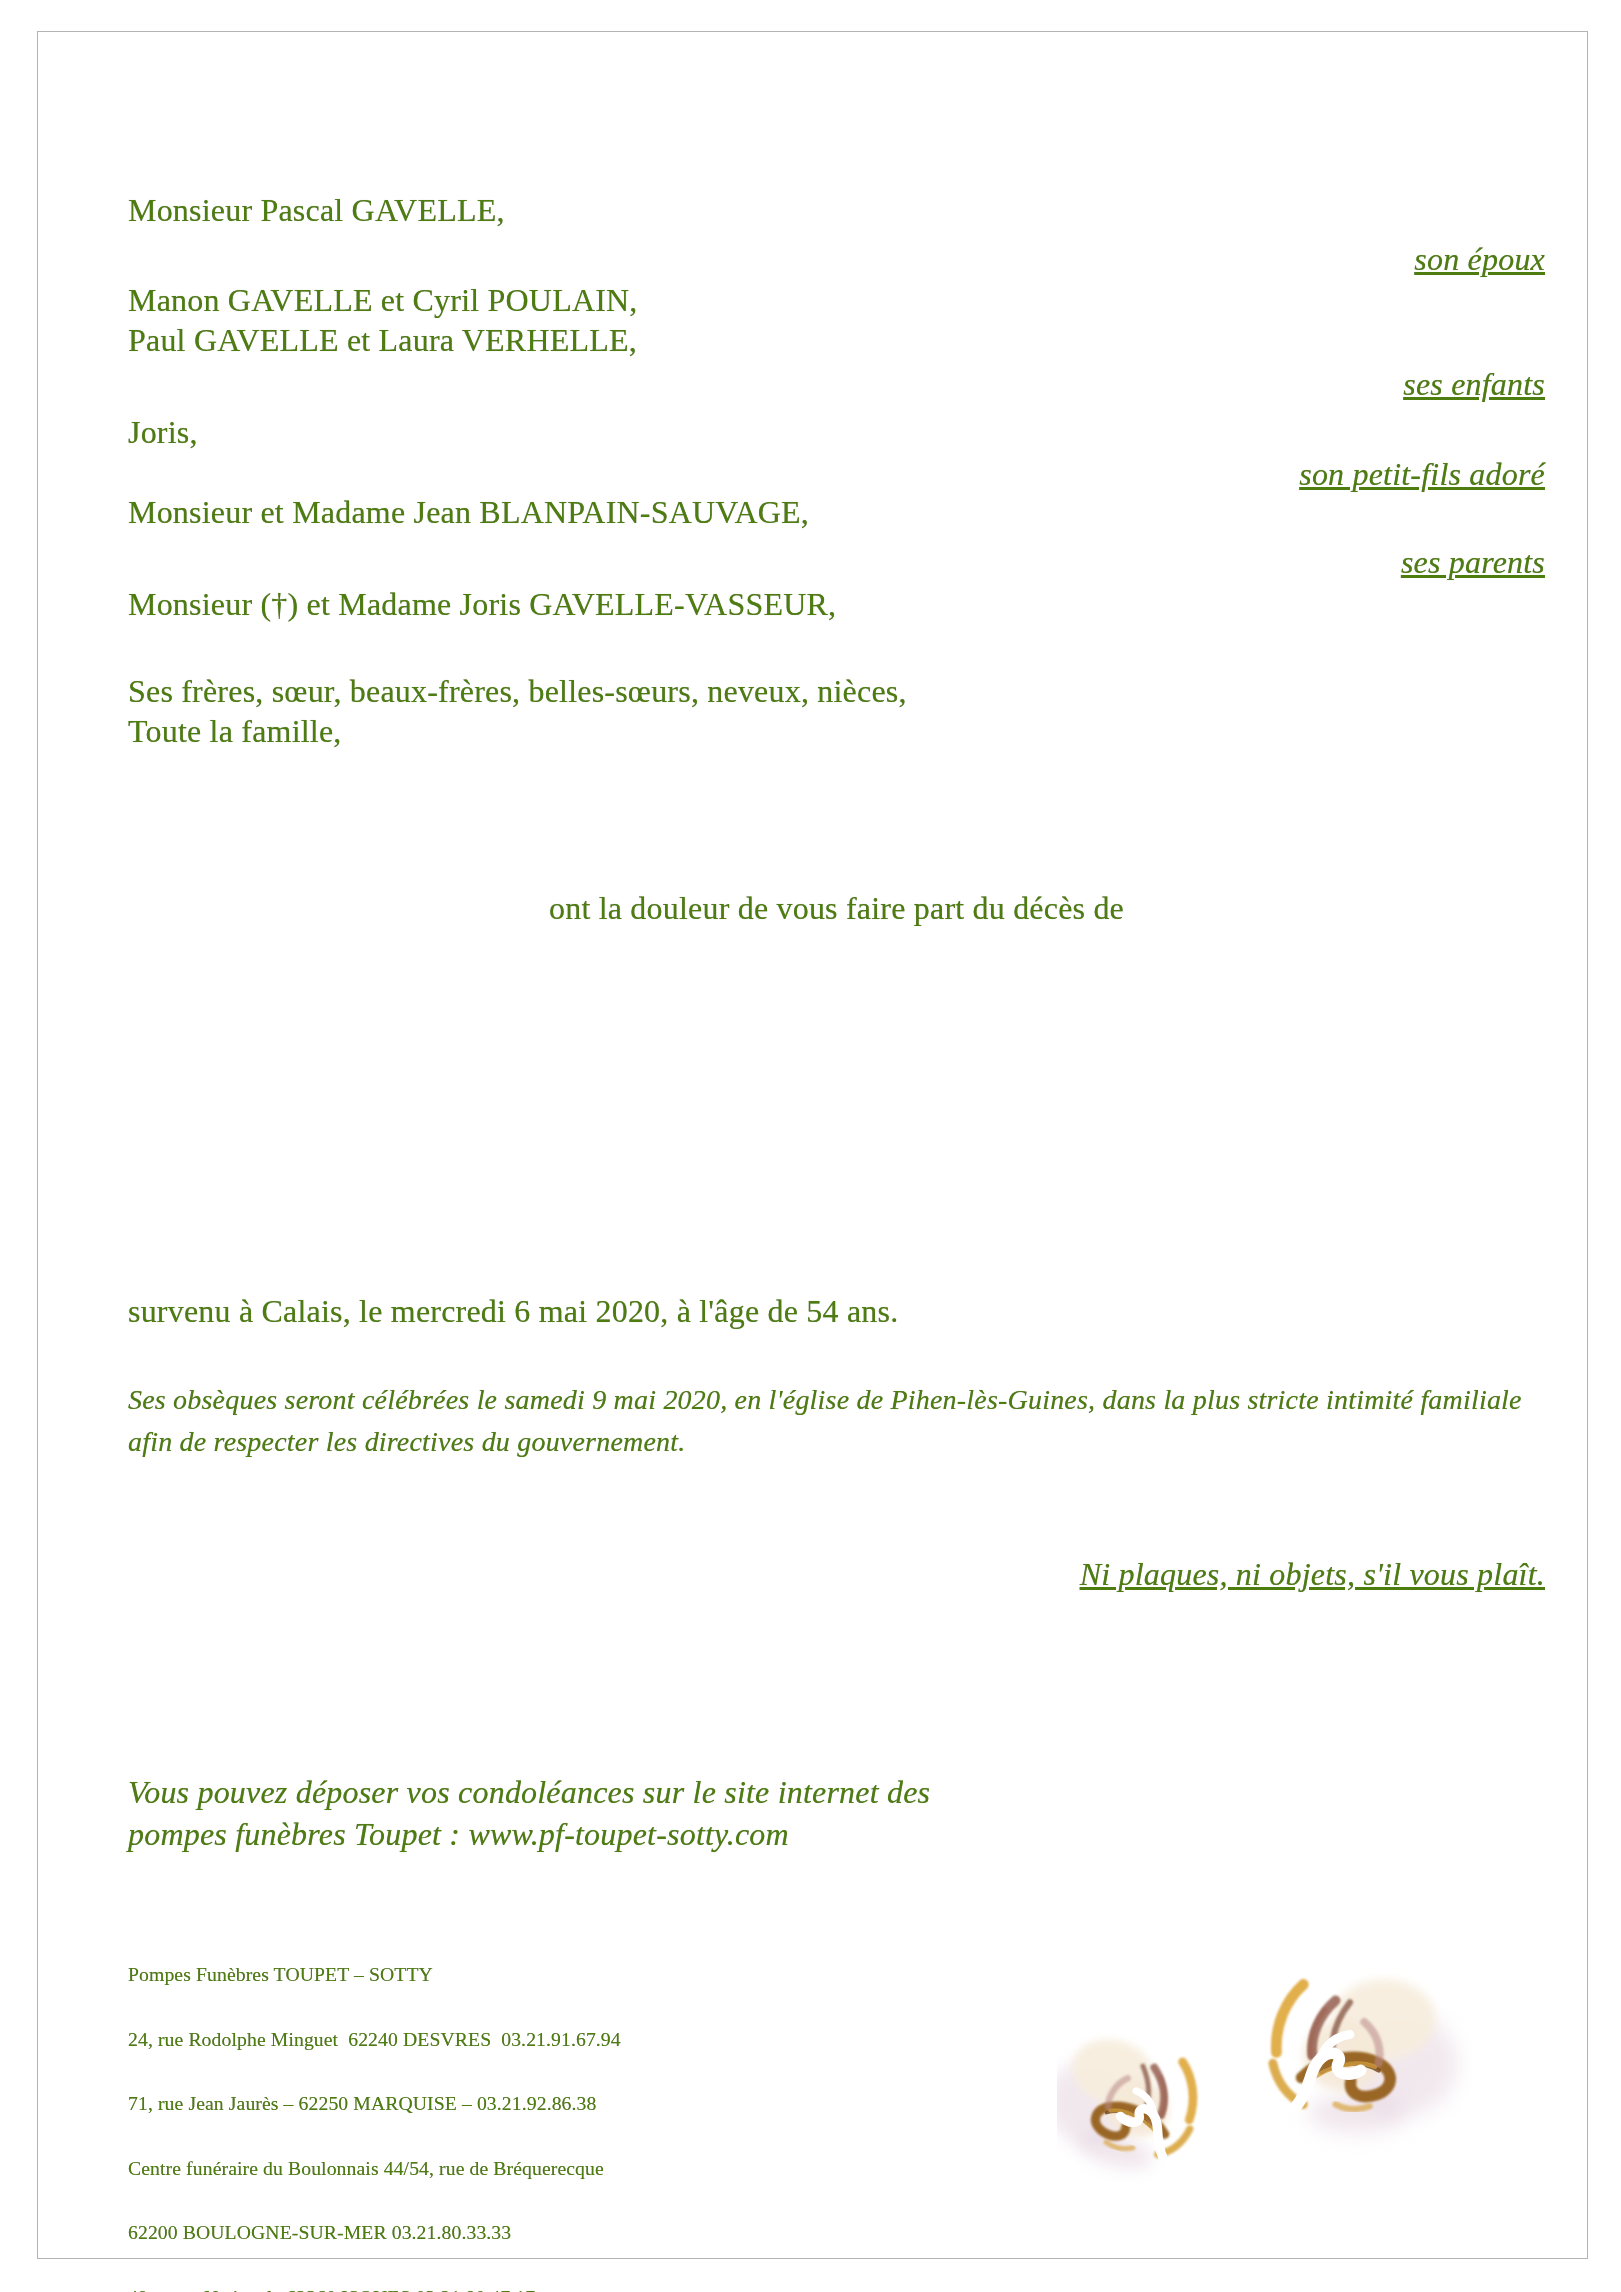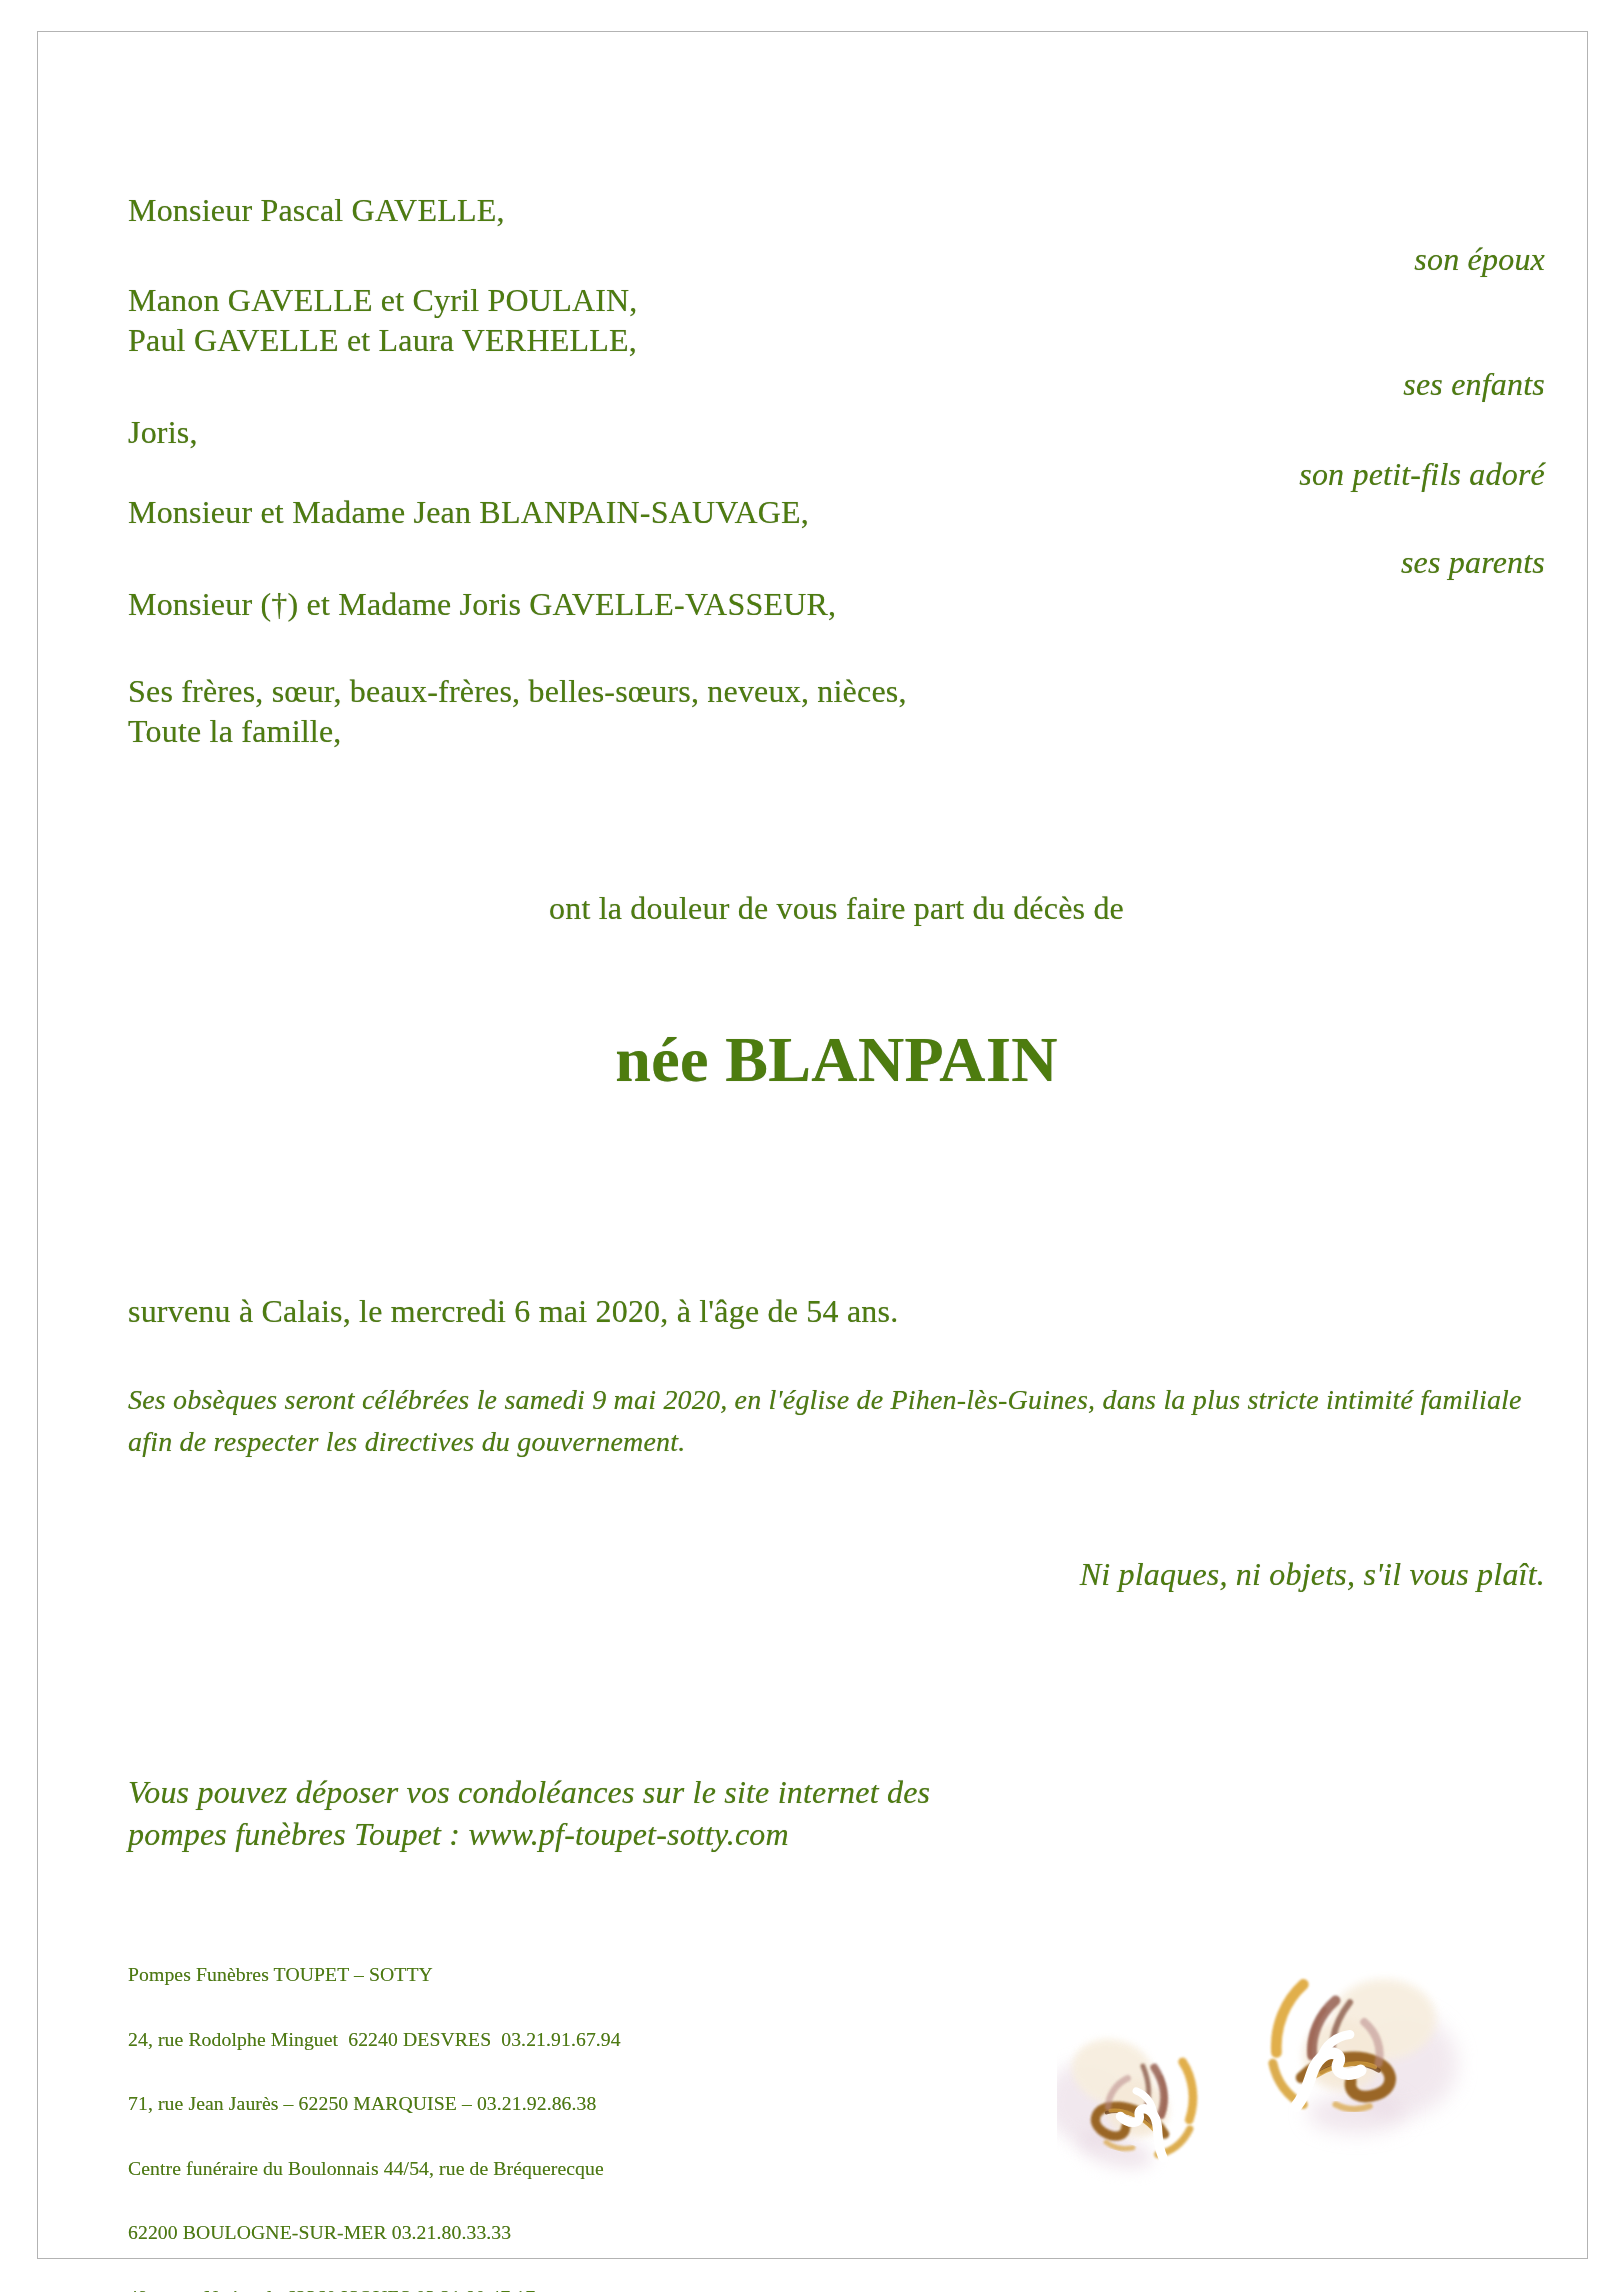--- a/index.html
+++ b/index.html
@@ -47,20 +47,21 @@
     position: absolute;
     left: 128px;
     width: 1417px;
     text-align: right;
     font-style: italic;
     font-size: 32px;
     line-height: 39px;
     white-space: pre;
     letter-spacing: 0.2px;
     text-shadow: 0 0 0.7px rgba(20,20,20,0.45);
+    text-decoration: underline;
   }
   .centered {
     position: absolute;
     left: 128px;
     width: 1417px;
     text-align: center;
     white-space: pre;
     text-shadow: 0 0 0.7px rgba(20,20,20,0.45);
   }
   .lead-line {
@@ -132,21 +133,21 @@
   <div class="line" style="top:493px">Monsieur et Madame Jean BLANPAIN-SAUVAGE,</div>
   <div class="right-label" style="top:543px">ses parents</div>
 
   <div class="line" style="top:585px">Monsieur (†) et Madame Joris GAVELLE-VASSEUR,</div>
 
   <div class="line" style="top:672px">Ses frères, sœur, beaux-frères, belles-sœurs, neveux, nièces,</div>
   <div class="line" style="top:712px">Toute la famille,</div>
 
   <div class="centered lead-line" style="top:889px">ont la douleur de vous faire part du décès de</div>
 
-  <div class="centered title-block" style="top:1025px"><div>née BLANPAIN</div></div>
+  <div class="centered title-block" style="top:1025px"></div>
 
   <div class="line" style="top:1292px">survenu à Calais, le mercredi 6 mai 2020, à l'âge de 54 ans.</div>
 
   <div class="para" style="top:1379px">Ses obsèques seront célébrées le samedi 9 mai 2020, en l'église de Pihen-lès-Guines, dans la plus stricte intimité familiale afin de respecter les directives du gouvernement.</div>
 
   <div class="right-label" style="top:1555px">Ni plaques, ni objets, s'il vous plaît.</div>
 
 
   <div class="block italic condolences" style="top:1771px"><div>Vous pouvez déposer vos condoléances sur le site internet des</div><div>pompes funèbres Toupet : www.pf-toupet-sotty.com</div></div>
 

